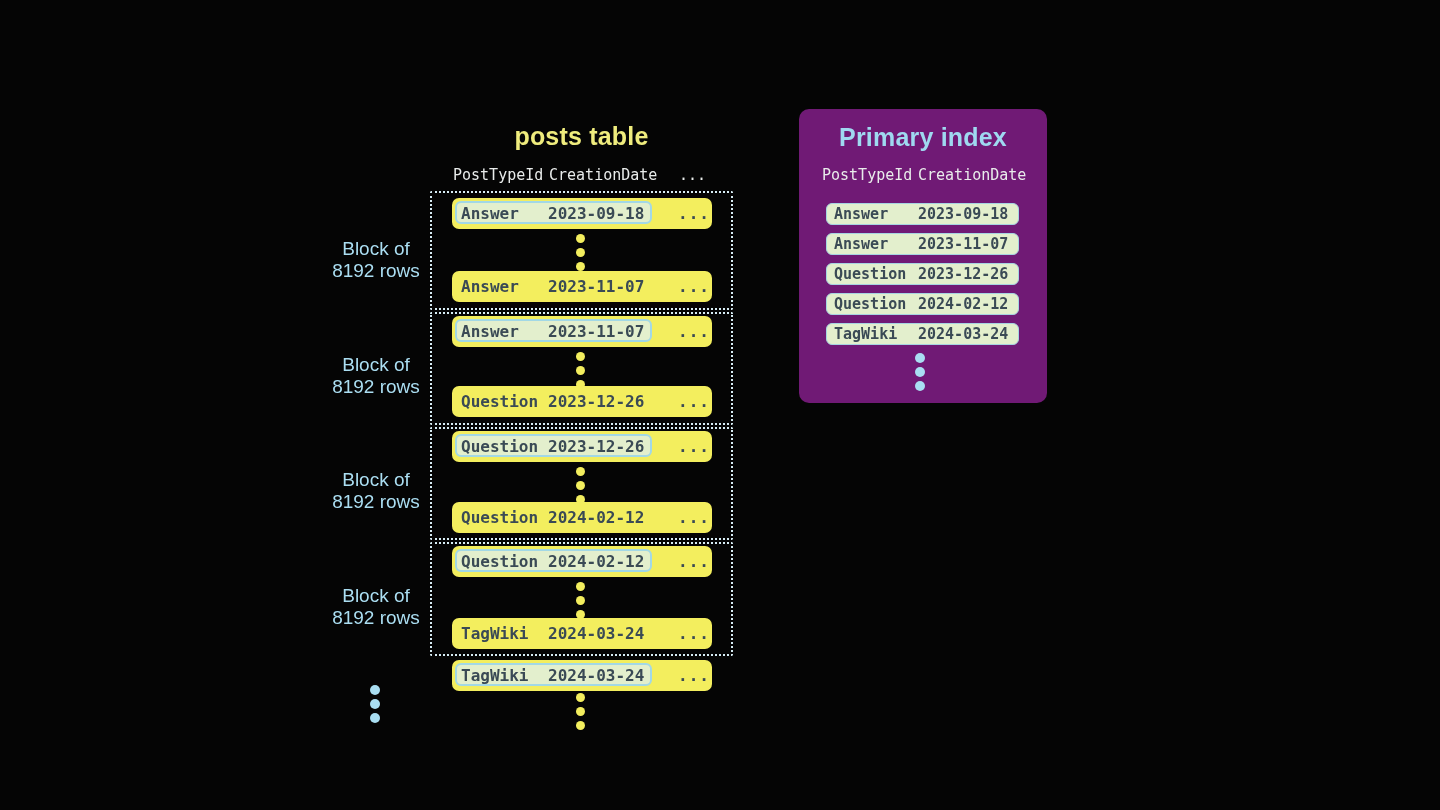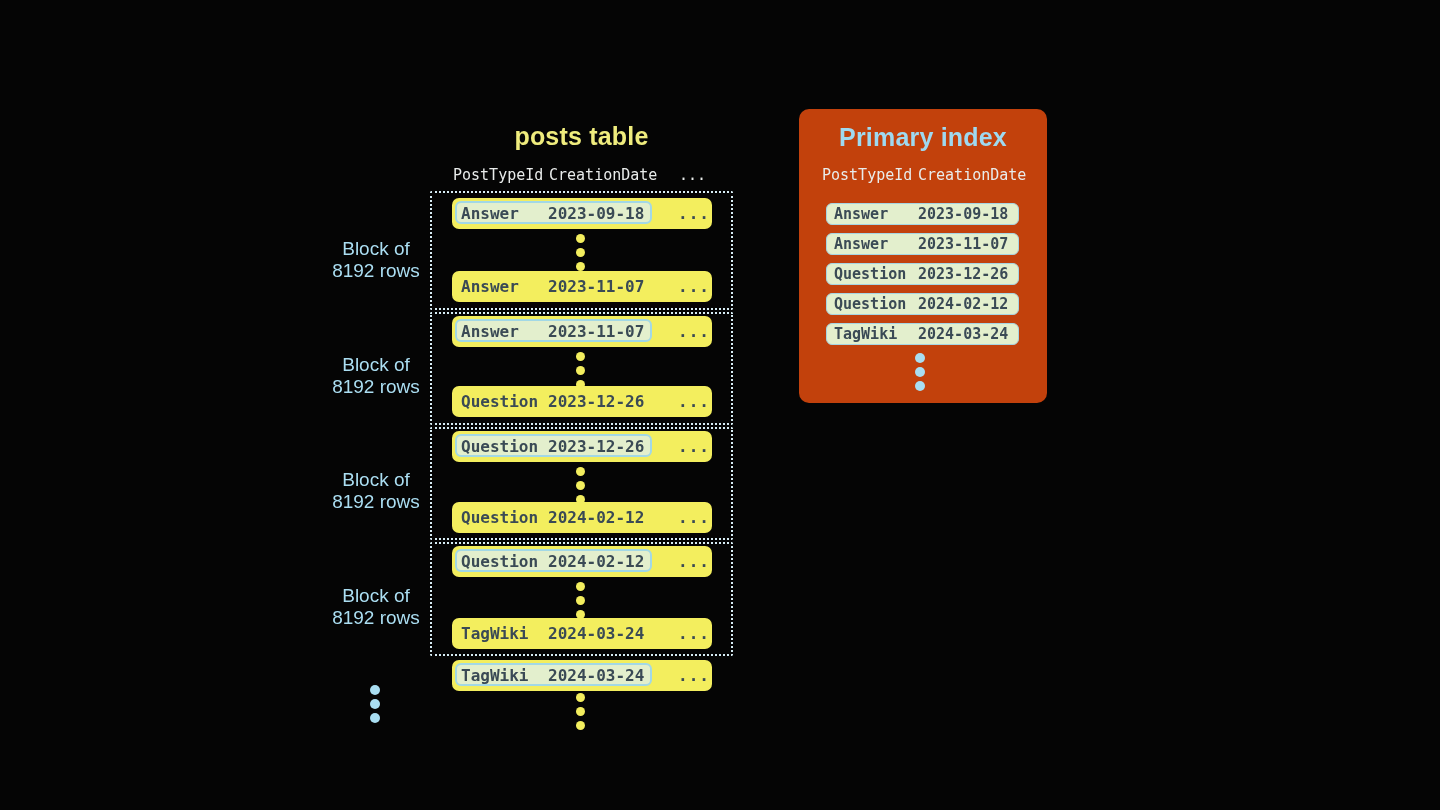--- a/index.html
+++ b/index.html
@@ -36,21 +36,21 @@
 
   .vdots{position:absolute;width:10px;}
   .vdots i{display:block;width:9px;height:9px;border-radius:50%;background:#f3ee5e;margin:0 0 5px 0;}
   .vdots.blue i{width:10px;height:10px;background:#a9def2;margin-bottom:4px;}
 
   .blabel{position:absolute;left:316px;width:120px;text-align:center;
           font-size:19px;line-height:21.5px;color:#abdef2;}
 
   
   .panel{position:absolute;left:799px;top:109px;width:248px;height:294px;
-         background:#c2410c;border-radius:10px;}
+         background:#701a75;border-radius:10px;}
   .panel-title{position:absolute;left:0;top:14px;width:100%;margin:0;text-align:center;
                font-size:25px;font-weight:700;color:#9fd9f0;letter-spacing:.2px;}
   .pi-header{position:absolute;top:57px;left:0;width:100%;height:20px;
              font-family:"DejaVu Sans Mono", monospace;font-size:15px;color:#e9eceb;}
   .pi-header .h1{position:absolute;left:23px;}
   .pi-header .h2{position:absolute;left:119px;}
   .pill{position:absolute;left:27px;width:193px;height:22px;box-sizing:border-box;
         background:#e3efcd;border:1px solid #a6d5e2;border-radius:6px;
         font-family:"DejaVu Sans Mono", monospace;font-weight:bold;font-size:15px;
         color:#3a4a55;line-height:20px;}

